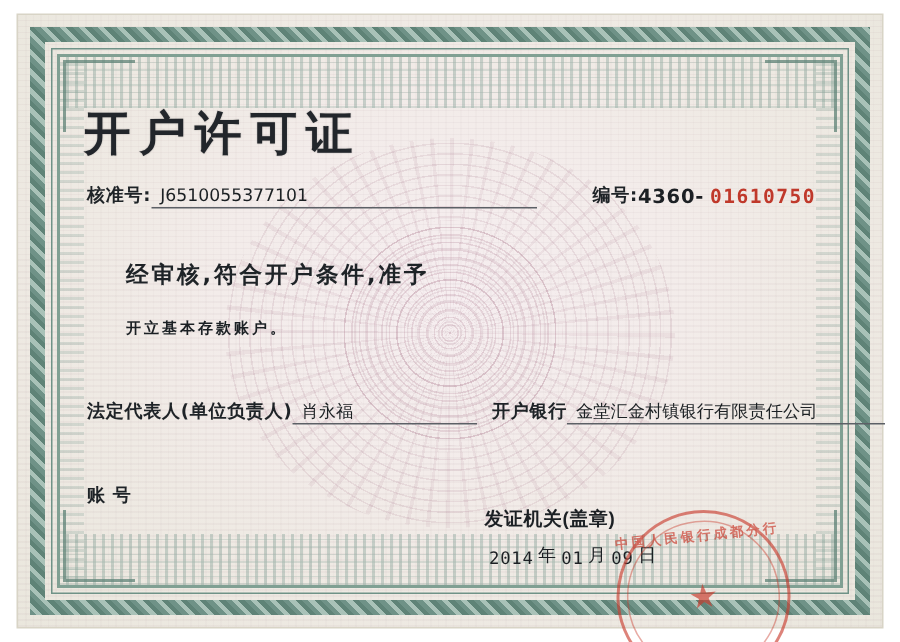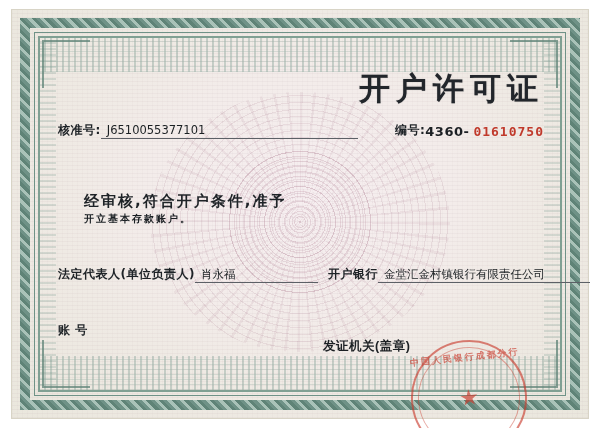--- a/index.html
+++ b/index.html
@@ -129,21 +129,21 @@
 
   
   .content {
     position: absolute;
     left: 44px;
     top: 44px;
     right: 44px;
     bottom: 44px;
   }
   .title {
-    text-align: right;
+    text-align: left;
     font-family: "DejaVu Serif", "Liberation Serif", serif;
     font-weight: bold;
     font-size: 31px;
     letter-spacing: 6px;
     color: #22262b;
     margin-top: 14px;
     text-shadow: 0 0 1px rgba(0,0,0,.35);
   }
 
   .row {
@@ -190,21 +190,21 @@
   .serial-num {
     color: #c0392b;
     font-size: 13px;
     letter-spacing: 1px;
     font-family: "DejaVu Sans Mono", monospace;
     font-weight: bold;
     padding-left: 4px;
   }
 
   
-  .p1 { left: 28px; top: 120px; width: 480px; margin-top: 18px; }
+  .p1 { left: 28px; top: 120px; width: 480px; }
   .p1 .ul { margin: 0 6px; }
   .p2 {
     position: absolute;
     left: 28px;
     top: 158px;
     font-size: 10px;
     letter-spacing: 2px;
     font-weight: 600;
     color: #1b2024;
   }
@@ -360,20 +360,28 @@
           <span class="val handwritten">肖永福</span>
         </span>
       </div>
 
       <div class="row r-account">
         <span class="lbl">账 号</span>
       </div>
 
       <div class="issuer">发证机关(盖章)</div>
 
+      <div class="issue-date">
+        <span class="d">2014</span>
+        <span>年</span>
+        <span class="d">01</span>
+        <span>月</span>
+        <span class="d">09</span>
+        <span>日</span>
+      </div>
 
       <div class="seal">
         <div class="ring"></div>
         <div class="arc-text">中国人民银行成都分行</div>
         <div class="star">★</div>
         <div class="bottom-text">专用章</div>
       </div>
 
     </div>
   </div>

